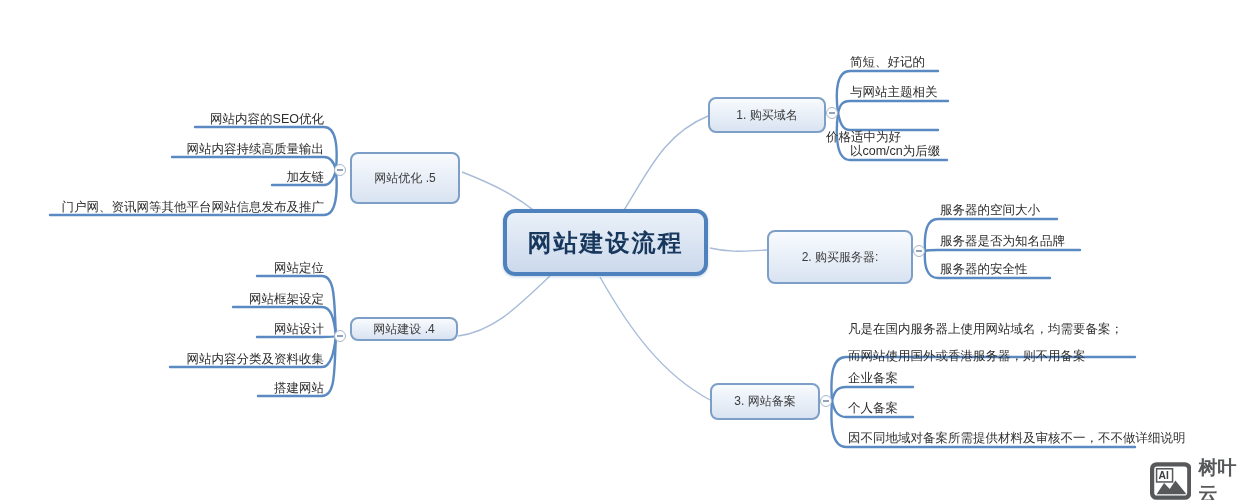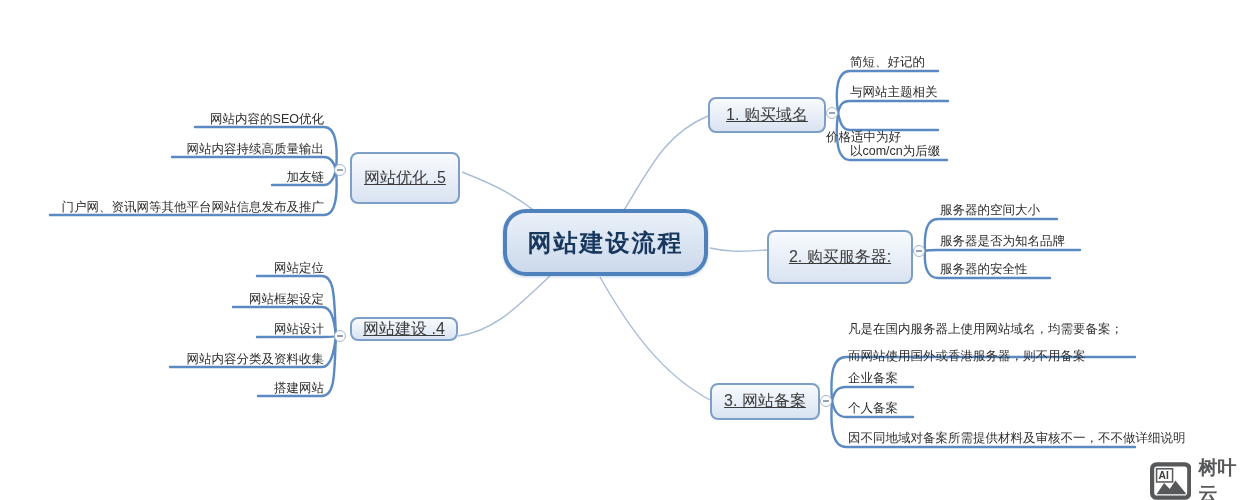--- a/index.html
+++ b/index.html
@@ -8,26 +8,26 @@
     font-family:"Liberation Sans","DejaVu Sans",sans-serif;
   }
   svg.wires{position:absolute;left:0;top:0;width:1252px;height:500px;}
   svg.wires path{fill:none;}
   svg.wires path.c{stroke:#a8bcd8;stroke-width:1.4px;}
   svg.wires path.u{stroke:#5b8ac2;stroke-width:2.4px;stroke-linecap:round;}
   .node{
     position:absolute;display:flex;align-items:center;justify-content:center;
     background:linear-gradient(180deg,#f8fbfe 0%,#d9e3f1 100%);
     border:2px solid #7d9fc7;border-radius:8px;
-    color:#3b3b3b;font-size:16px;white-space:nowrap;box-sizing:border-box;text-decoration:underline;
+    color:#3b3b3b;font-size:12px;white-space:nowrap;box-sizing:border-box;
   }
   .root{
     position:absolute;display:flex;align-items:center;justify-content:center;
     background:linear-gradient(180deg,#e9f0f8 0%,#ccd9ec 100%);
-    border:4px solid #4f81bd;border-radius:23px;
+    border:4px solid #4f81bd;border-radius:12px;
     color:#17375d;font-weight:bold;font-size:24px;letter-spacing:2px;
     box-sizing:border-box;box-shadow:0 1px 3px rgba(79,129,189,.35);
   }
   .leaf{position:absolute;font-size:12.5px;color:#2d2d2d;white-space:nowrap;}
   .leaf.wrap{white-space:pre-line;line-height:27px;}
   .leaf.ralign{text-align:right;}
   .toggle{
     position:absolute;width:12px;height:12px;box-sizing:border-box;
     border:1px solid #a9b6c6;border-radius:50%;background:#fcfdfe;
     display:flex;align-items:center;justify-content:center;

